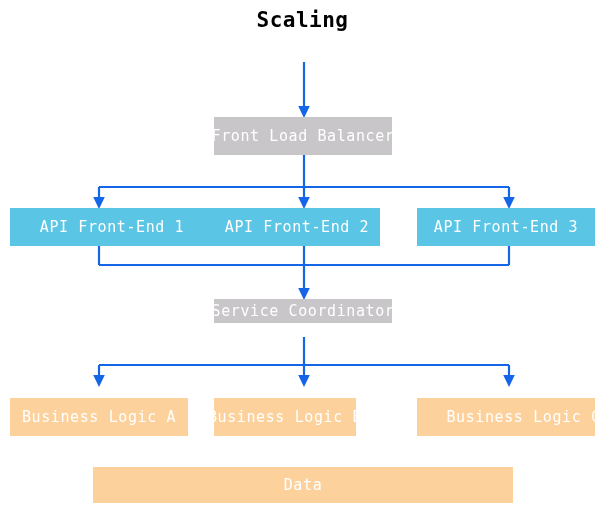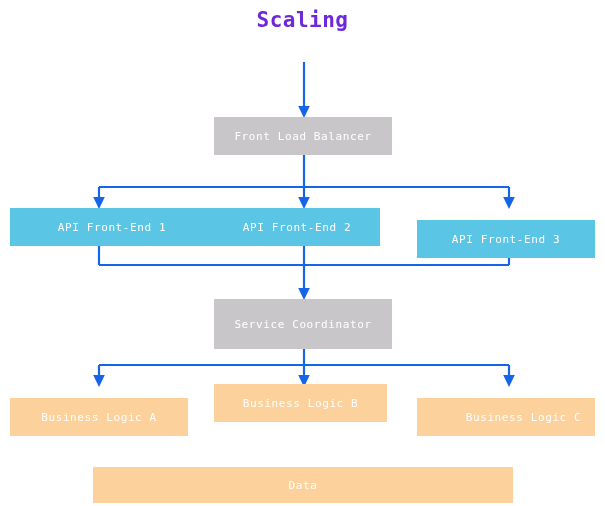--- a/index.html
+++ b/index.html
@@ -24,31 +24,31 @@
   }
   .diagram-title {
     position: absolute;
     left: 0;
     top: 8px;
     width: 605px;
     text-align: center;
     font-family: "DejaVu Sans Mono", "Liberation Mono", monospace;
     font-size: 21px;
     font-weight: bold;
-    color: #6d28d9;
+    color: #000000;
     letter-spacing: 0.5px;
   }
   .node {
     position: absolute;
     box-sizing: border-box;
     display: flex;
     align-items: center;
     justify-content: center;
     font-family: "DejaVu Sans Mono", "Liberation Mono", monospace;
-    font-size: 11px;
+    font-size: 15px;
     color: #ffffff;
     letter-spacing: 0.6px;
     white-space: nowrap;
     line-height: 1;
   }
   .node-gray   { background: #c9c6ca; }
   .node-cyan   { background: #5bc5e5; }
   .node-orange { background: #fcd19c; margin-top: 12px; }
 
   svg#edges {
@@ -112,25 +112,25 @@
       <polygon class="edge-head" points="509,387 503.2,375 514.8,375"></polygon>
     </g>
   </svg>
 
   <div class="node node-gray" style="left:214px; top:117px; width:178px; height:38px;">Front Load Balancer</div>
 
   <div class="node node-cyan" style="left:10px; top:208px; width:204px; height:38px;">API Front-End 1</div>
 
   <div class="node node-cyan" style="left:214px; top:208px; width:166px; height:38px;">API Front-End 2</div>
 
-  <div class="node node-cyan" style="left:417px; top:208px; width:178px; height:38px;margin-top:12px;">API Front-End 3</div>
+  <div class="node node-cyan" style="left:417px; top:208px; width:178px; height:38px;">API Front-End 3</div>
 
-  <div class="node node-gray" style="left:214px; top:299px; width:178px; height:50px;">Service Coordinator</div>
+  <div class="node node-gray" style="left:214px; top:299px; width:178px; height:24px;">Service Coordinator</div>
 
   <div class="node node-orange" style="left:10px; top:386px; width:178px; height:38px;">Business Logic A</div>
 
-  <div class="node node-orange" style="left:214px; top:372px; width:173px; height:38px;">Business Logic B</div>
+  <div class="node node-orange" style="left:214px; top:386px; width:142px; height:38px;">Business Logic B</div>
 
   <div class="node node-orange" style="left:417px; top:386px; width:178px; height:38px;padding-left:35px;">Business Logic C</div>
 
   <div class="node node-orange" style="left:93px; top:455px; width:420px; height:36px;">Data</div>
 
 </div>
 
 </body></html>

